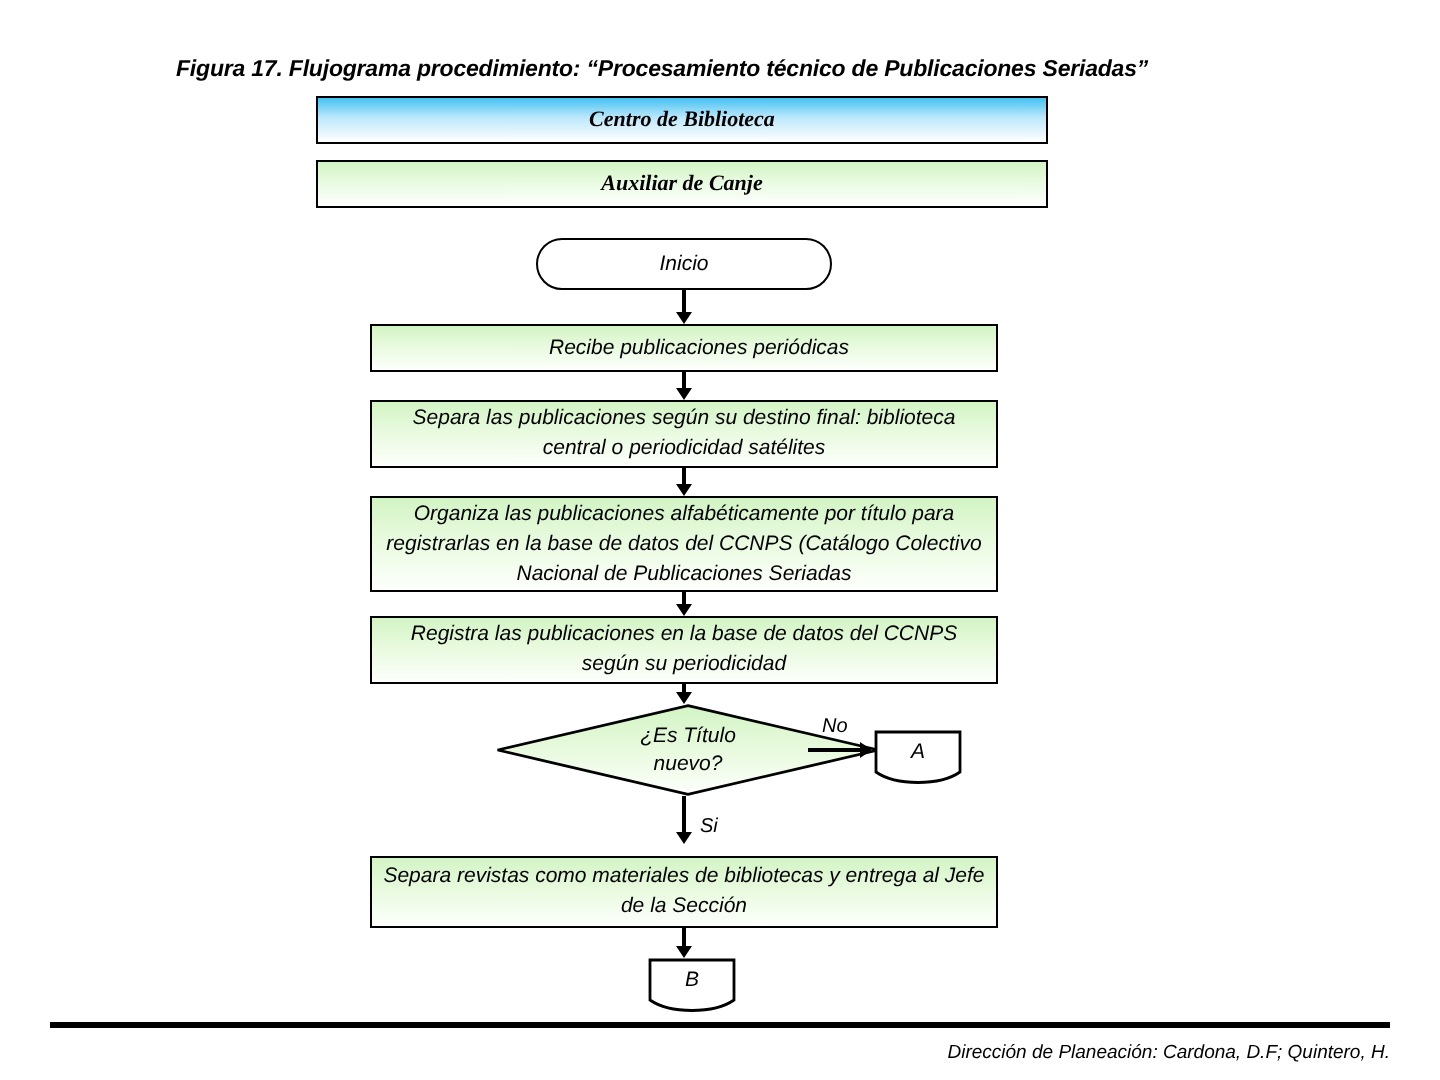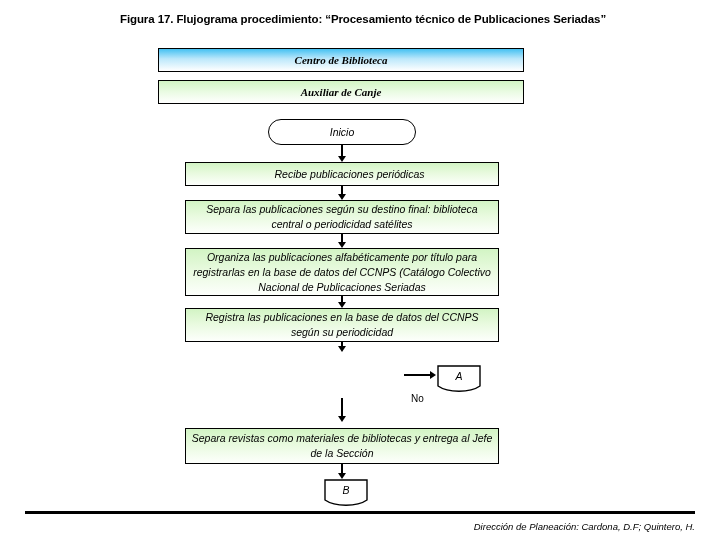--- a/index.html
+++ b/index.html
@@ -18,27 +18,27 @@
 
   .page {
     position: absolute;
     inset: 0;
   }
 
   
   .fig-title {
     position: absolute;
     left: 88px;
-    top: 12px;
+    top: 28px;
     width: 500px;
     font-size: 11.5px;
     font-weight: bold;
+    font-style: italic;
     line-height: 15px;
     letter-spacing: -0.1px;
-    margin-left: 32px;
   }
 
   
   .banner {
     position: absolute;
     left: 158px;
     width: 366px;
     height: 24px;
     border: 1px solid #000000;
     box-sizing: border-box;
@@ -197,21 +197,21 @@
     height: 0;
     border-top: 4.5px solid transparent;
     border-bottom: 4.5px solid transparent;
     border-left: 6px solid #000000;
   }
 
   
   .branch-label {
     position: absolute;
     font-size: 10px;
-    margin-top: 35px;
+    font-style: italic;
   }
   .label-no { left: 411px; top: 358px; }
   .label-si { left: 350px; top: 408px; }
 
   
   .footer-rule {
     position: absolute;
     left: 25px;
     top: 511px;
     width: 670px;
@@ -270,20 +270,36 @@
   <div class="vline c4-line"></div>
   <div class="arrowhead c4-head"></div>
 
   <div class="proc proc-4">
     <span>Registra las publicaciones en la base de datos del CCNPS según su periodicidad</span>
   </div>
 
   <div class="vline c5-line"></div>
   <div class="arrowhead c5-head"></div>
 
+  <div class="decision-wrap">
+    <svg viewBox="0 0 192 46" preserveAspectRatio="none">
+      <defs>
+        <linearGradient id="gradDiamond" x1="0" y1="0" x2="0" y2="1">
+          <stop offset="0%" stop-color="#d2f4c4"></stop>
+          <stop offset="50%" stop-color="#e8fade"></stop>
+          <stop offset="100%" stop-color="#fdfffc"></stop>
+        </linearGradient>
+      </defs>
+      <polygon points="96,0.8 191.2,23 96,45.2 0.8,23" fill="url(#gradDiamond)" stroke="#000000" stroke-width="1.4"></polygon>
+    </svg>
+    <div class="decision-label">
+      <span>¿Es Título</span>
+      <span>nuevo?</span>
+    </div>
+  </div>
 
   <div class="hseg"></div>
   <div class="harrow"></div>
   <div class="branch-label label-no">No</div>
 
   <div class="docshape doc-a">
     <svg viewBox="0 0 44 28" preserveAspectRatio="none">
       <path d="M1,1 L43,1 L43,21 C33,28 11,28 1,21 Z" fill="#ffffff" stroke="#000000" stroke-width="1.4"></path>
     </svg>
     <div class="doc-letter">A</div>

